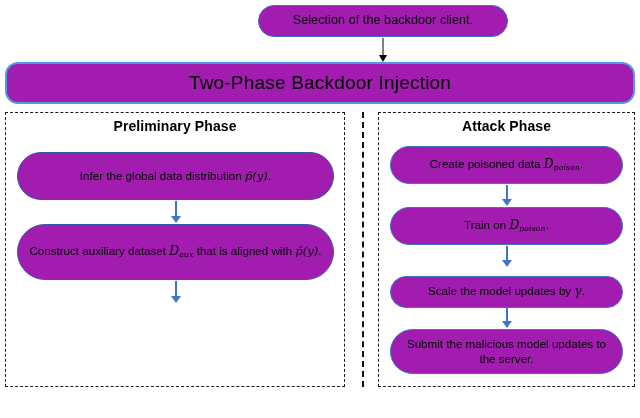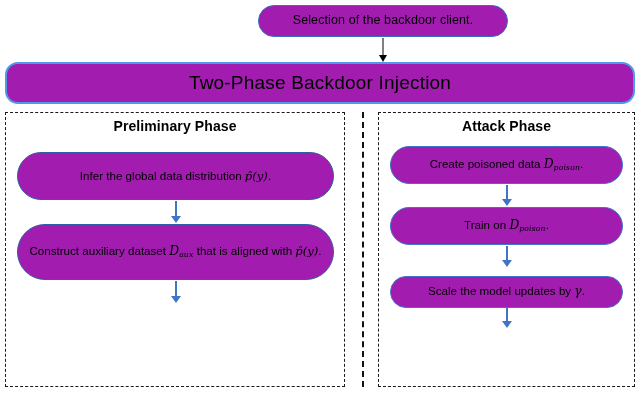--- a/index.html
+++ b/index.html
@@ -221,15 +221,18 @@
     <span>
       <span>Scale the model updates by </span><span class="mth">γ</span><span>.</span>
     </span>
   </div>
 
   <div class="arrow blue" style="left:497px; top:307px; width:20px; height:21px;">
     <div class="shaft" style="height:14px;"></div>
     <div class="head"></div>
   </div>
 
+  <div class="node pill-step right" style="left:390px; top:329px; width:233px; height:45px;">
+    <span>Submit the malicious model updates to the server.</span>
+  </div>
 
 
 </div>
 
 </body></html>

